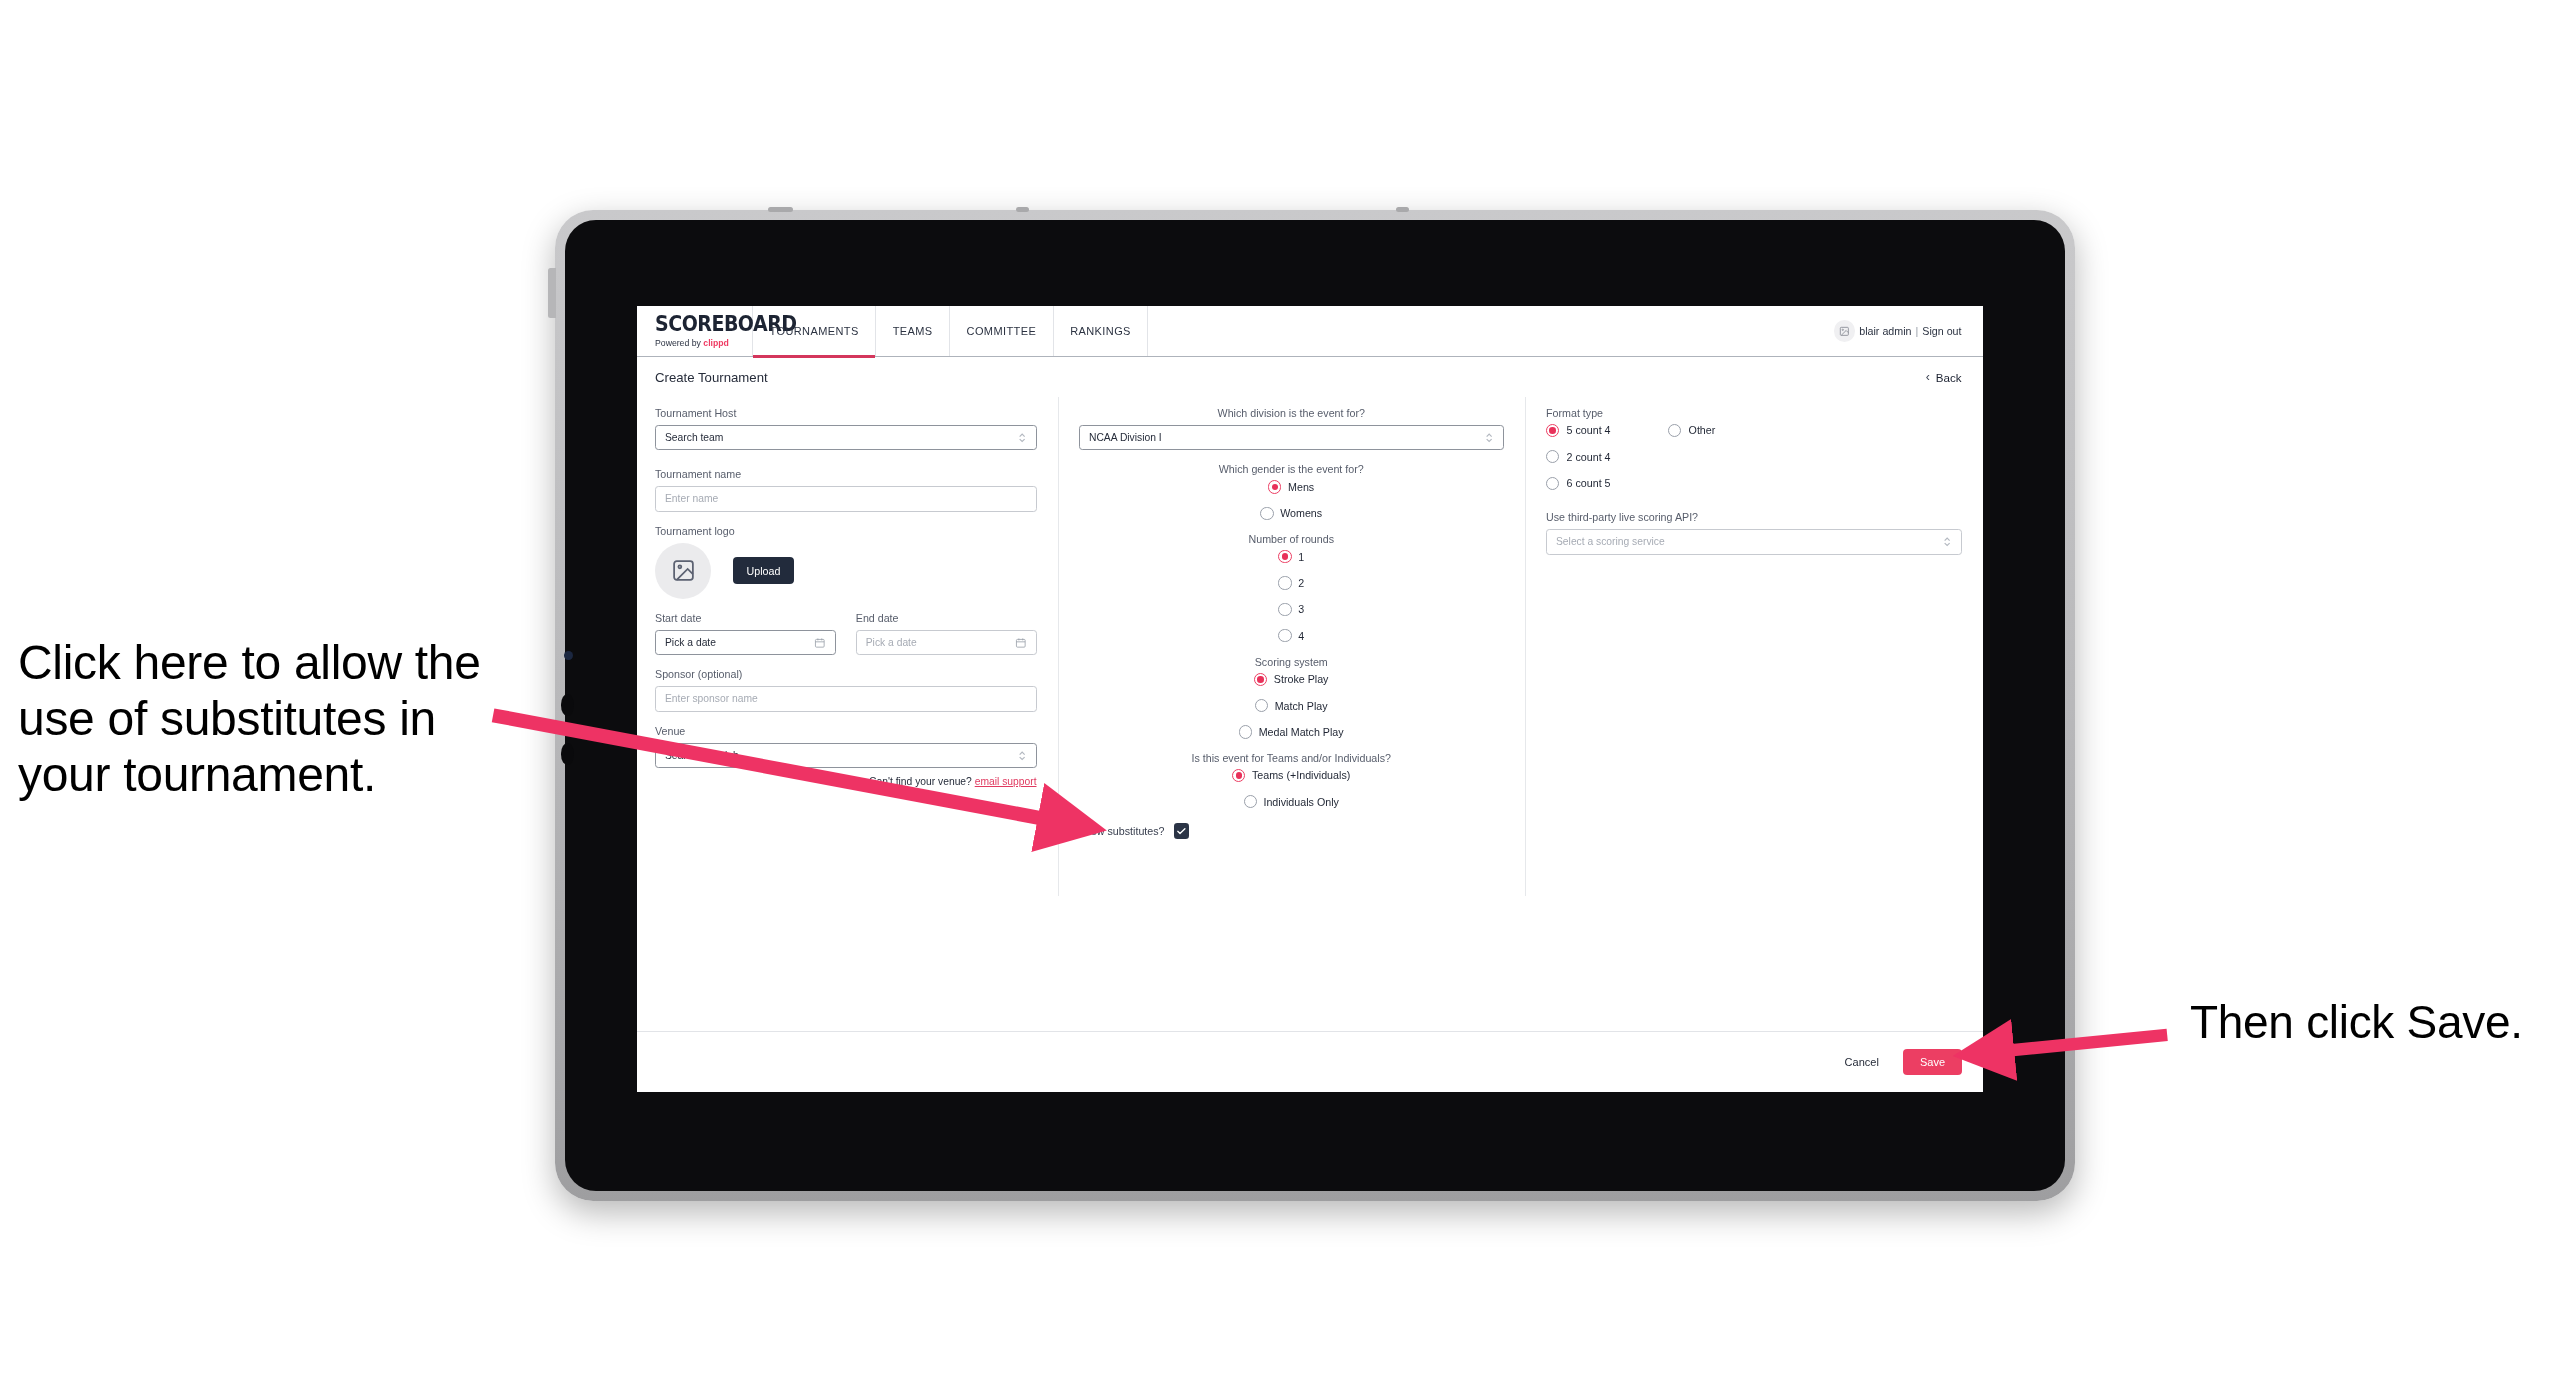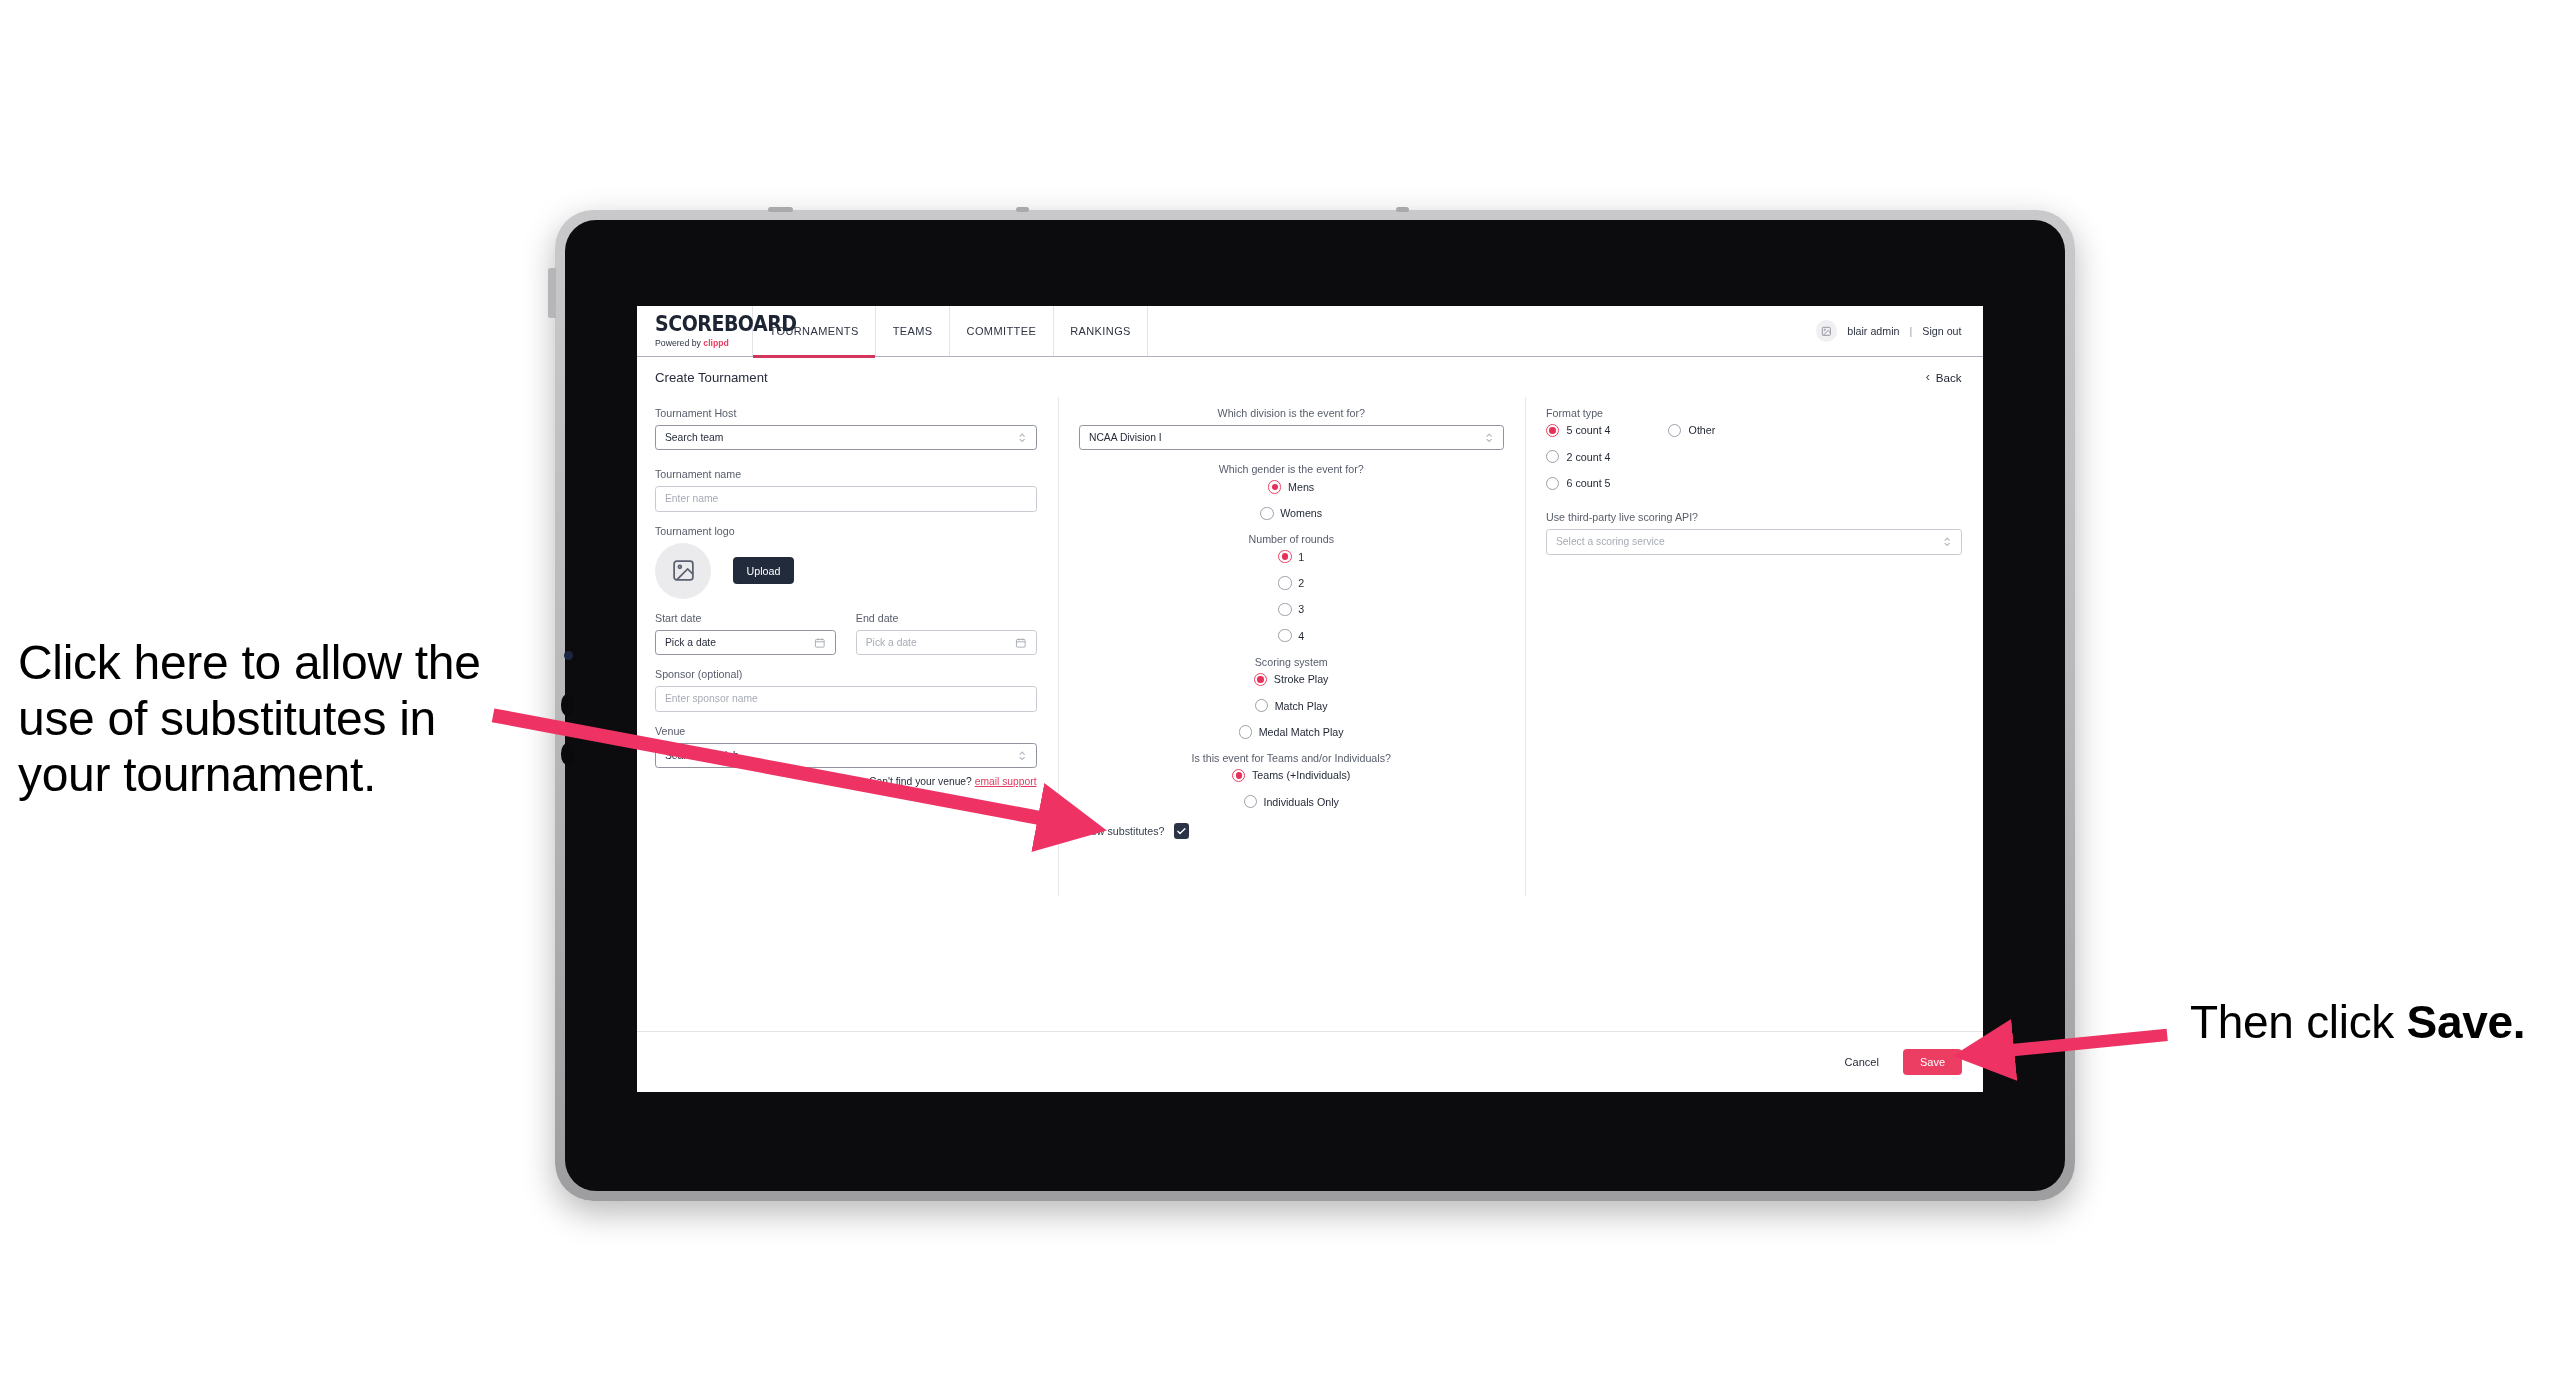--- a/index.html
+++ b/index.html
@@ -114,21 +114,21 @@
     white-space: nowrap;
   }
   .navtab.active::after {
     content: "";
     position: absolute; left: 0; right: 0; bottom: -1.7px;
     height: 2.5px; background: #d4365c;
   }
   .header-right {
     margin-left: auto;
     display: flex; align-items: center;
-    gap: 10px; padding-right: 21.5px;
+    gap: 4px; padding-right: 21.5px;
     font-size: 10.7px; color: #2c3342;
   }
   .avatar {
     width: 21.5px; height: 21.5px; border-radius: 50%;
     background: #f0f0f2;
     display: flex; align-items: center; justify-content: center;
     color: #8b8f98;
   }
   .hdr-link { cursor: pointer; }
   .hdr-sep { color: #9aa0aa; }
@@ -273,21 +273,21 @@
   }
   .anno-right {
     position: absolute;
     left: 2190px; top: 996px;
     width: 355px;
     font-size: 46px;
     line-height: 1.16;
     color: #000;
     letter-spacing: -0.3px;
   }
-  .anno-right b { font-weight: 700; margin-top: 24px; }
+  .anno-right b { font-weight: 400; margin-top: 24px; }
   .arrows { position: absolute; left: 0; top: 0; width: 2576px; height: 1386px; pointer-events: none; }
 </style>
 </head>
 <body>
 
 <div id="root">
 
   <div class="tablet-frame"></div>
   <div class="frame-btn-left"></div>
   <div class="frame-notch-top"></div>

